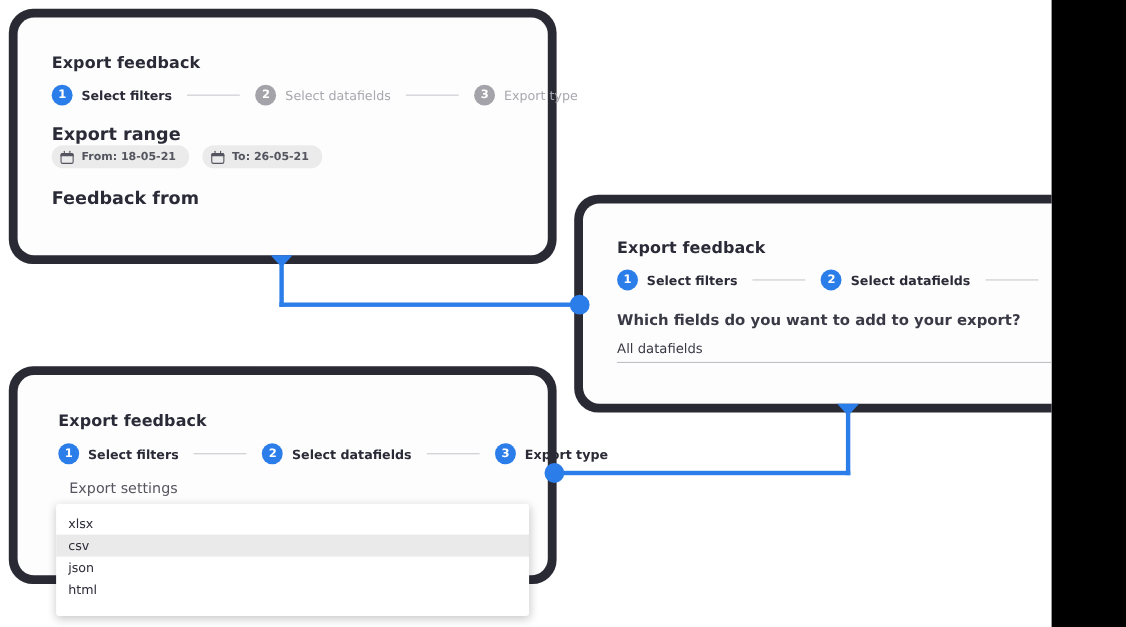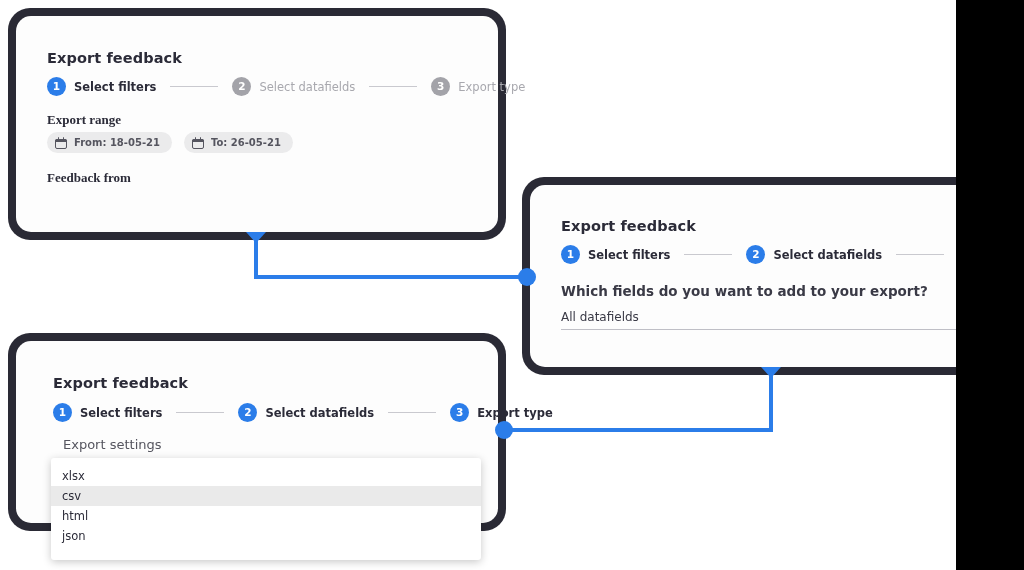--- a/index.html
+++ b/index.html
@@ -85,25 +85,24 @@
     width: 48px;
     height: 1.5px;
     background: #c9c9cf;
     margin: 0 14px;
     flex: 0 0 auto;
   }
 
   
   .field-label {
     position: absolute;
-    font-size: 13px;
+    font-size: 16px;
     font-weight: bold;
     color: #2b2b38;
     white-space: nowrap;
-    font-family: Liberation Serif, serif;
   }
   .question-label {
     position: absolute;
     font-size: 13.5px;
     font-weight: bold;
     color: #3a3a46;
     white-space: nowrap;
   }
   .section-label {
     position: absolute;
@@ -338,20 +337,20 @@
           <div class="step-badge active">3</div>
           <div class="step-label active">Export type</div>
         </div>
       </div>
 
       <div class="section-label" style="left:37px; top:96px;">Export settings</div>
 
       <div class="dropdown" style="left:35px; top:117px; width:430px;">
         <div class="dropdown-item">xlsx</div>
         <div class="dropdown-item selected">csv</div>
+        <div class="dropdown-item">json</div>
         <div class="dropdown-item">html</div>
-        <div class="dropdown-item">json</div>
       </div>
 
     </div>
   </div>
 
 </div>
 
 </body></html>

